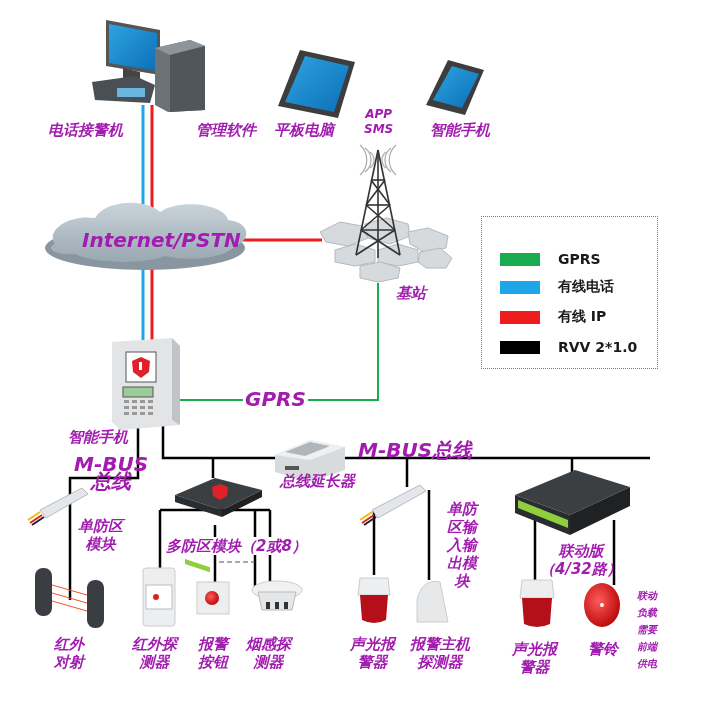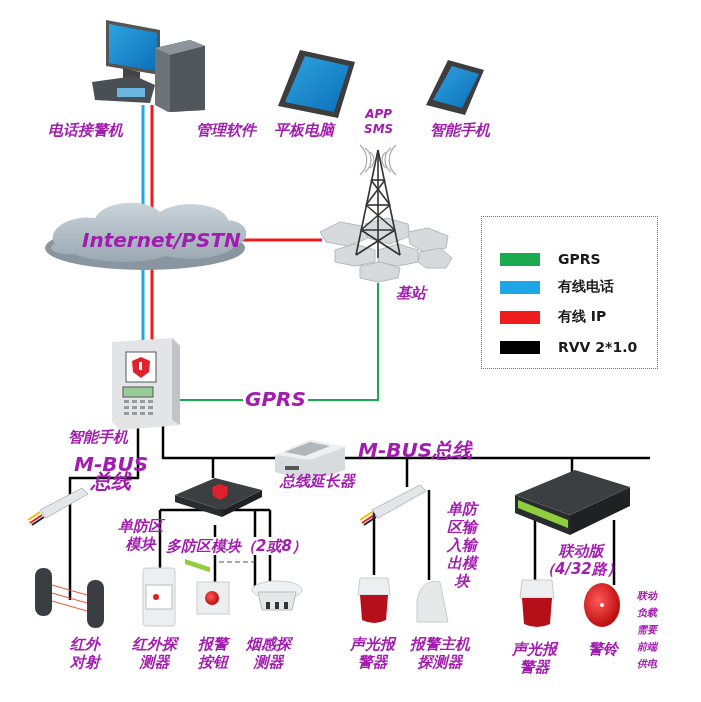--- a/index.html
+++ b/index.html
@@ -240,37 +240,37 @@
 <div class="lbl sm" style="left:82px;top:232px;">Internet/PSTN</div>
 <div class="lbl" style="left:384px;top:284px;margin-left:12px;">基站</div>
 <div class="lbl sm" style="left:243px;top:391px;background:#fff;padding:0 2px;">GPRS</div>
 
 <div class="lbl" style="left:68px;top:428px;">智能手机</div>
 <div class="lbl sm" style="left:74px;top:456px;">M-BUS
 总线</div>
 <div class="lbl sm" style="left:358px;top:442px;">M-BUS总线</div>
 <div class="lbl" style="left:280px;top:472px;">总线延长器</div>
 
-<div class="lbl" style="left:78px;top:517px;margin-left:40px;">单防区
+<div class="lbl" style="left:78px;top:517px;">单防区
 模块</div>
 <div class="lbl" style="left:166px;top:537px;background:#fff;">多防区模块（2或8）</div>
 <div class="lbl" style="left:447px;top:500px;">单防
 区输
 入输
 出模
 块</div>
 <div class="lbl" style="left:540px;top:542px;">联动版
 （4/32路）</div>
 <div class="lbl sm" style="left:637px;top:587px;font-size:10px;line-height:17px;">联动
 负载
 需要
 前端
 供电</div>
 
-<div class="lbl" style="left:54px;top:635px;margin-left:16px;">红外
+<div class="lbl" style="left:54px;top:635px;">红外
 对射</div>
 <div class="lbl" style="left:132px;top:635px;">红外探
 测器</div>
 <div class="lbl" style="left:198px;top:635px;">报警
 按钮</div>
 <div class="lbl" style="left:246px;top:635px;">烟感探
 测器</div>
 <div class="lbl" style="left:350px;top:635px;">声光报
 警器</div>
 <div class="lbl" style="left:410px;top:635px;">报警主机

